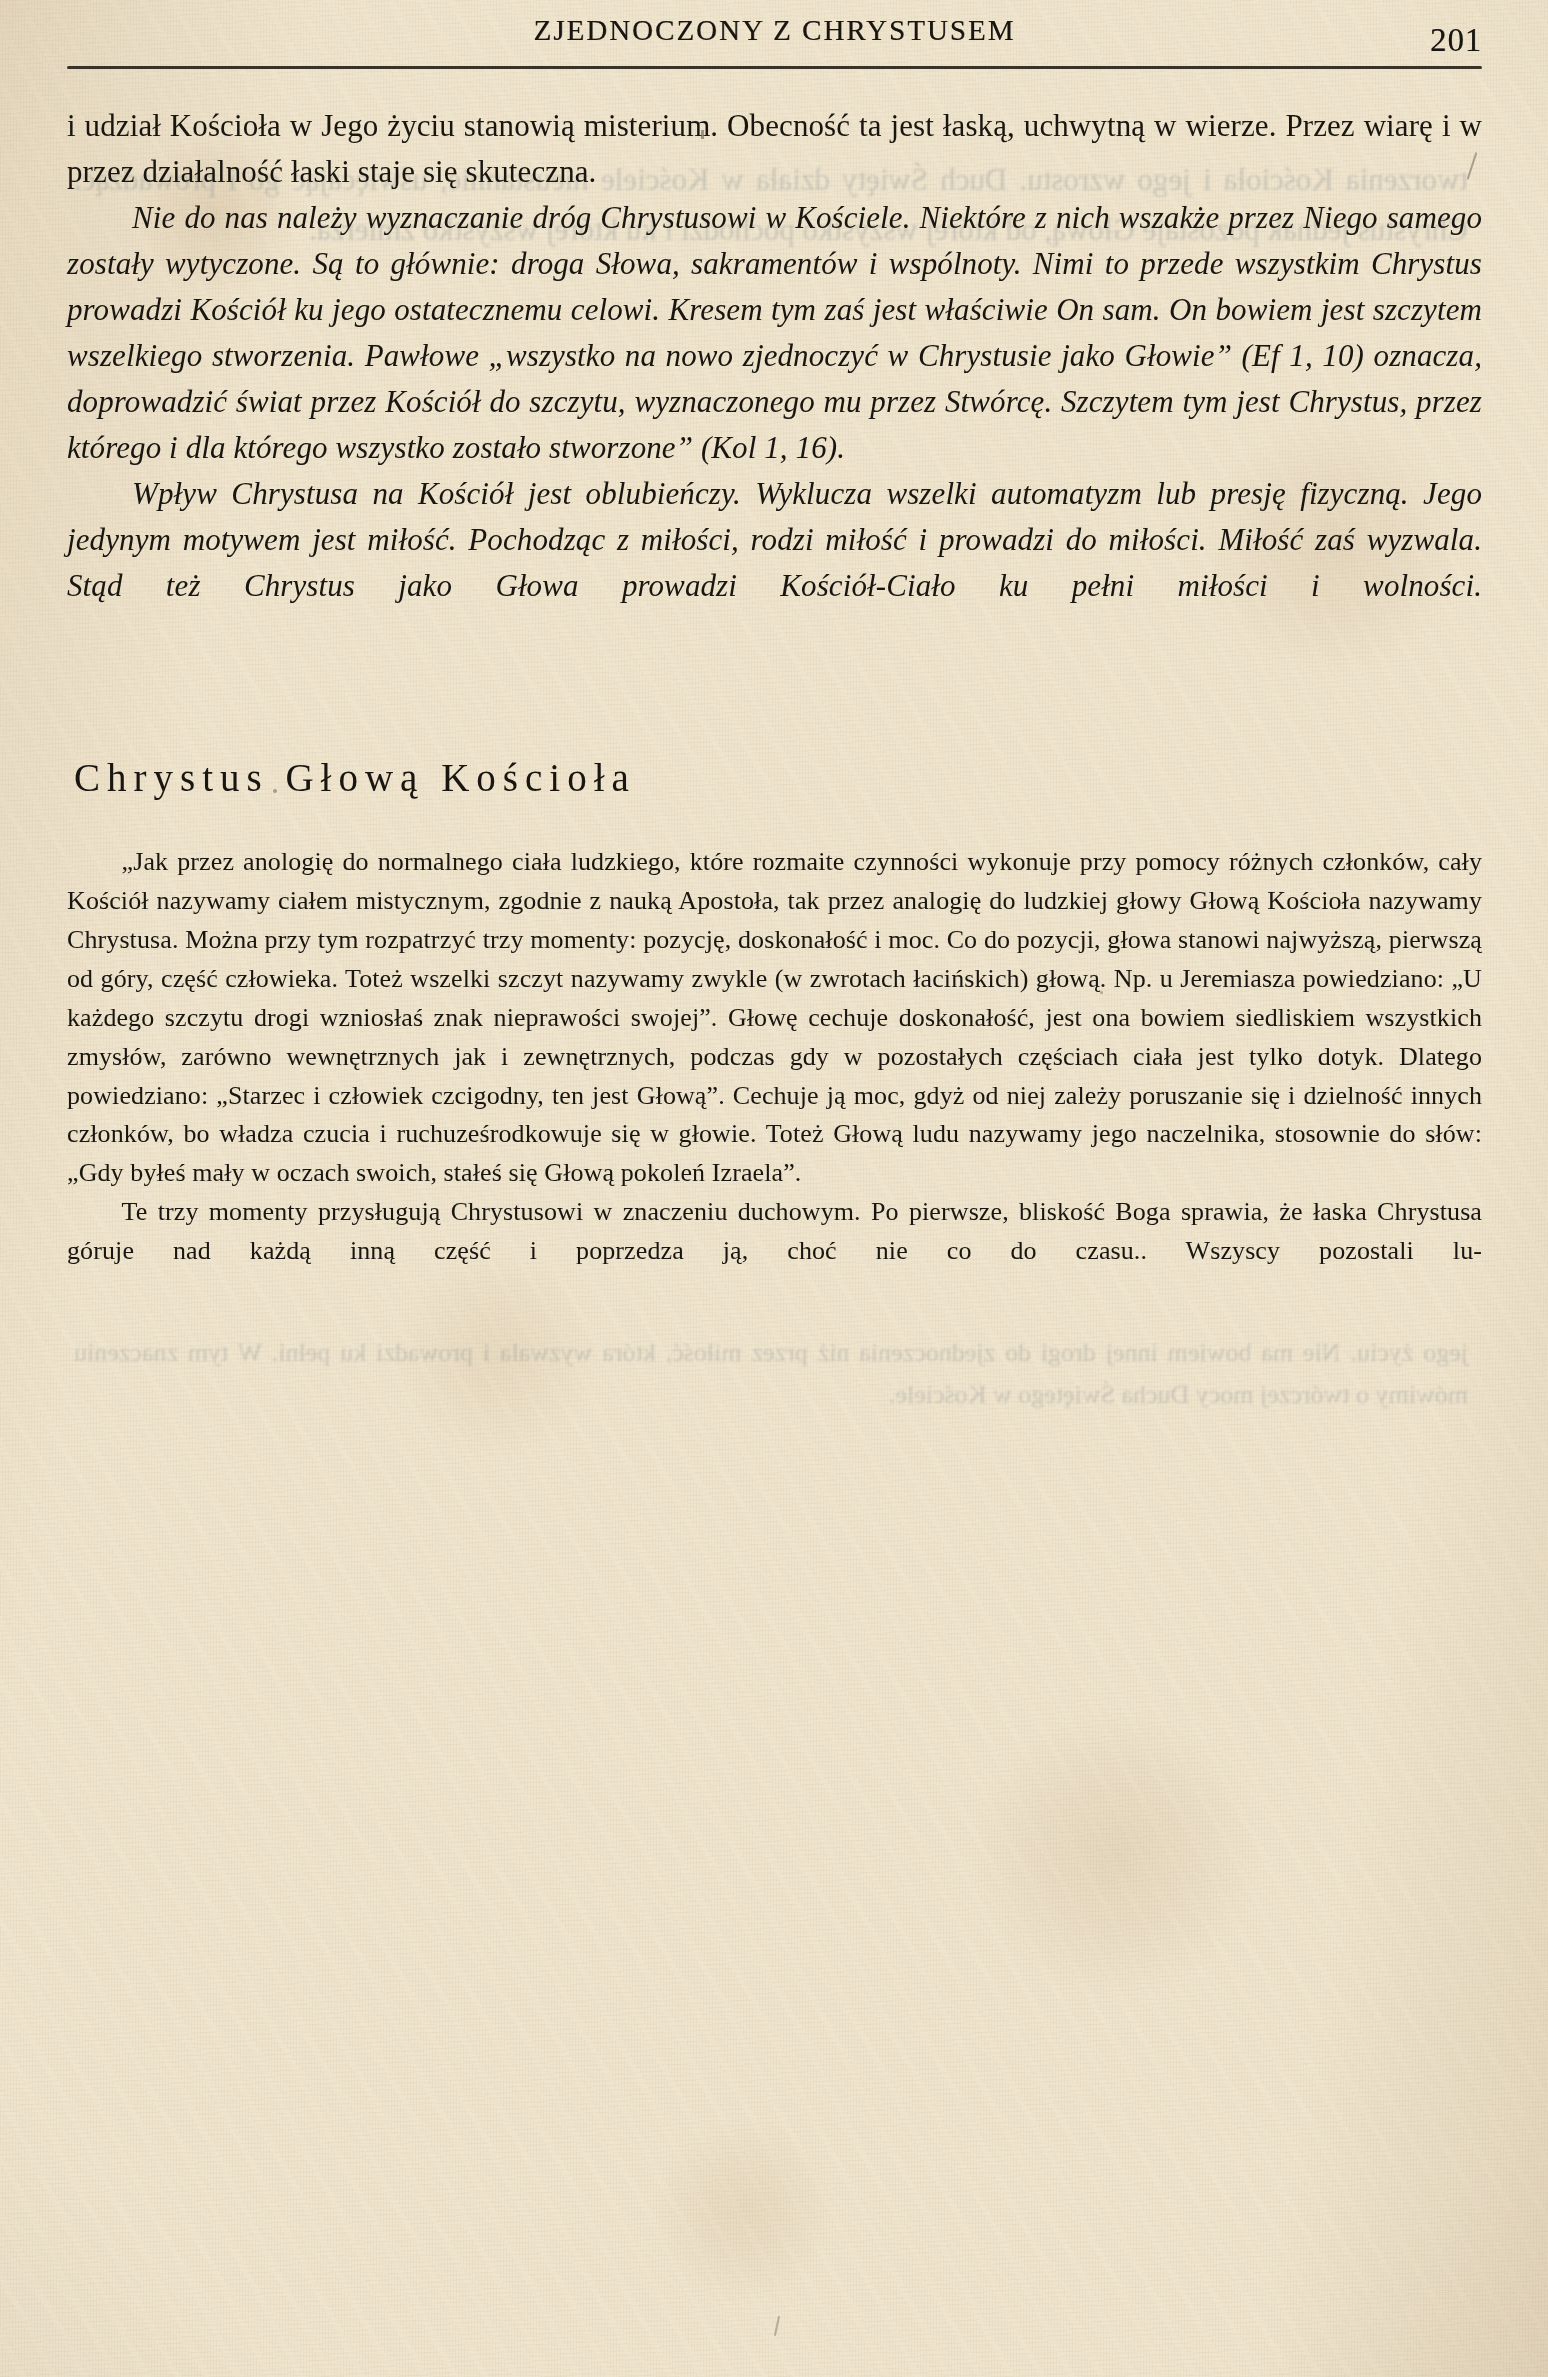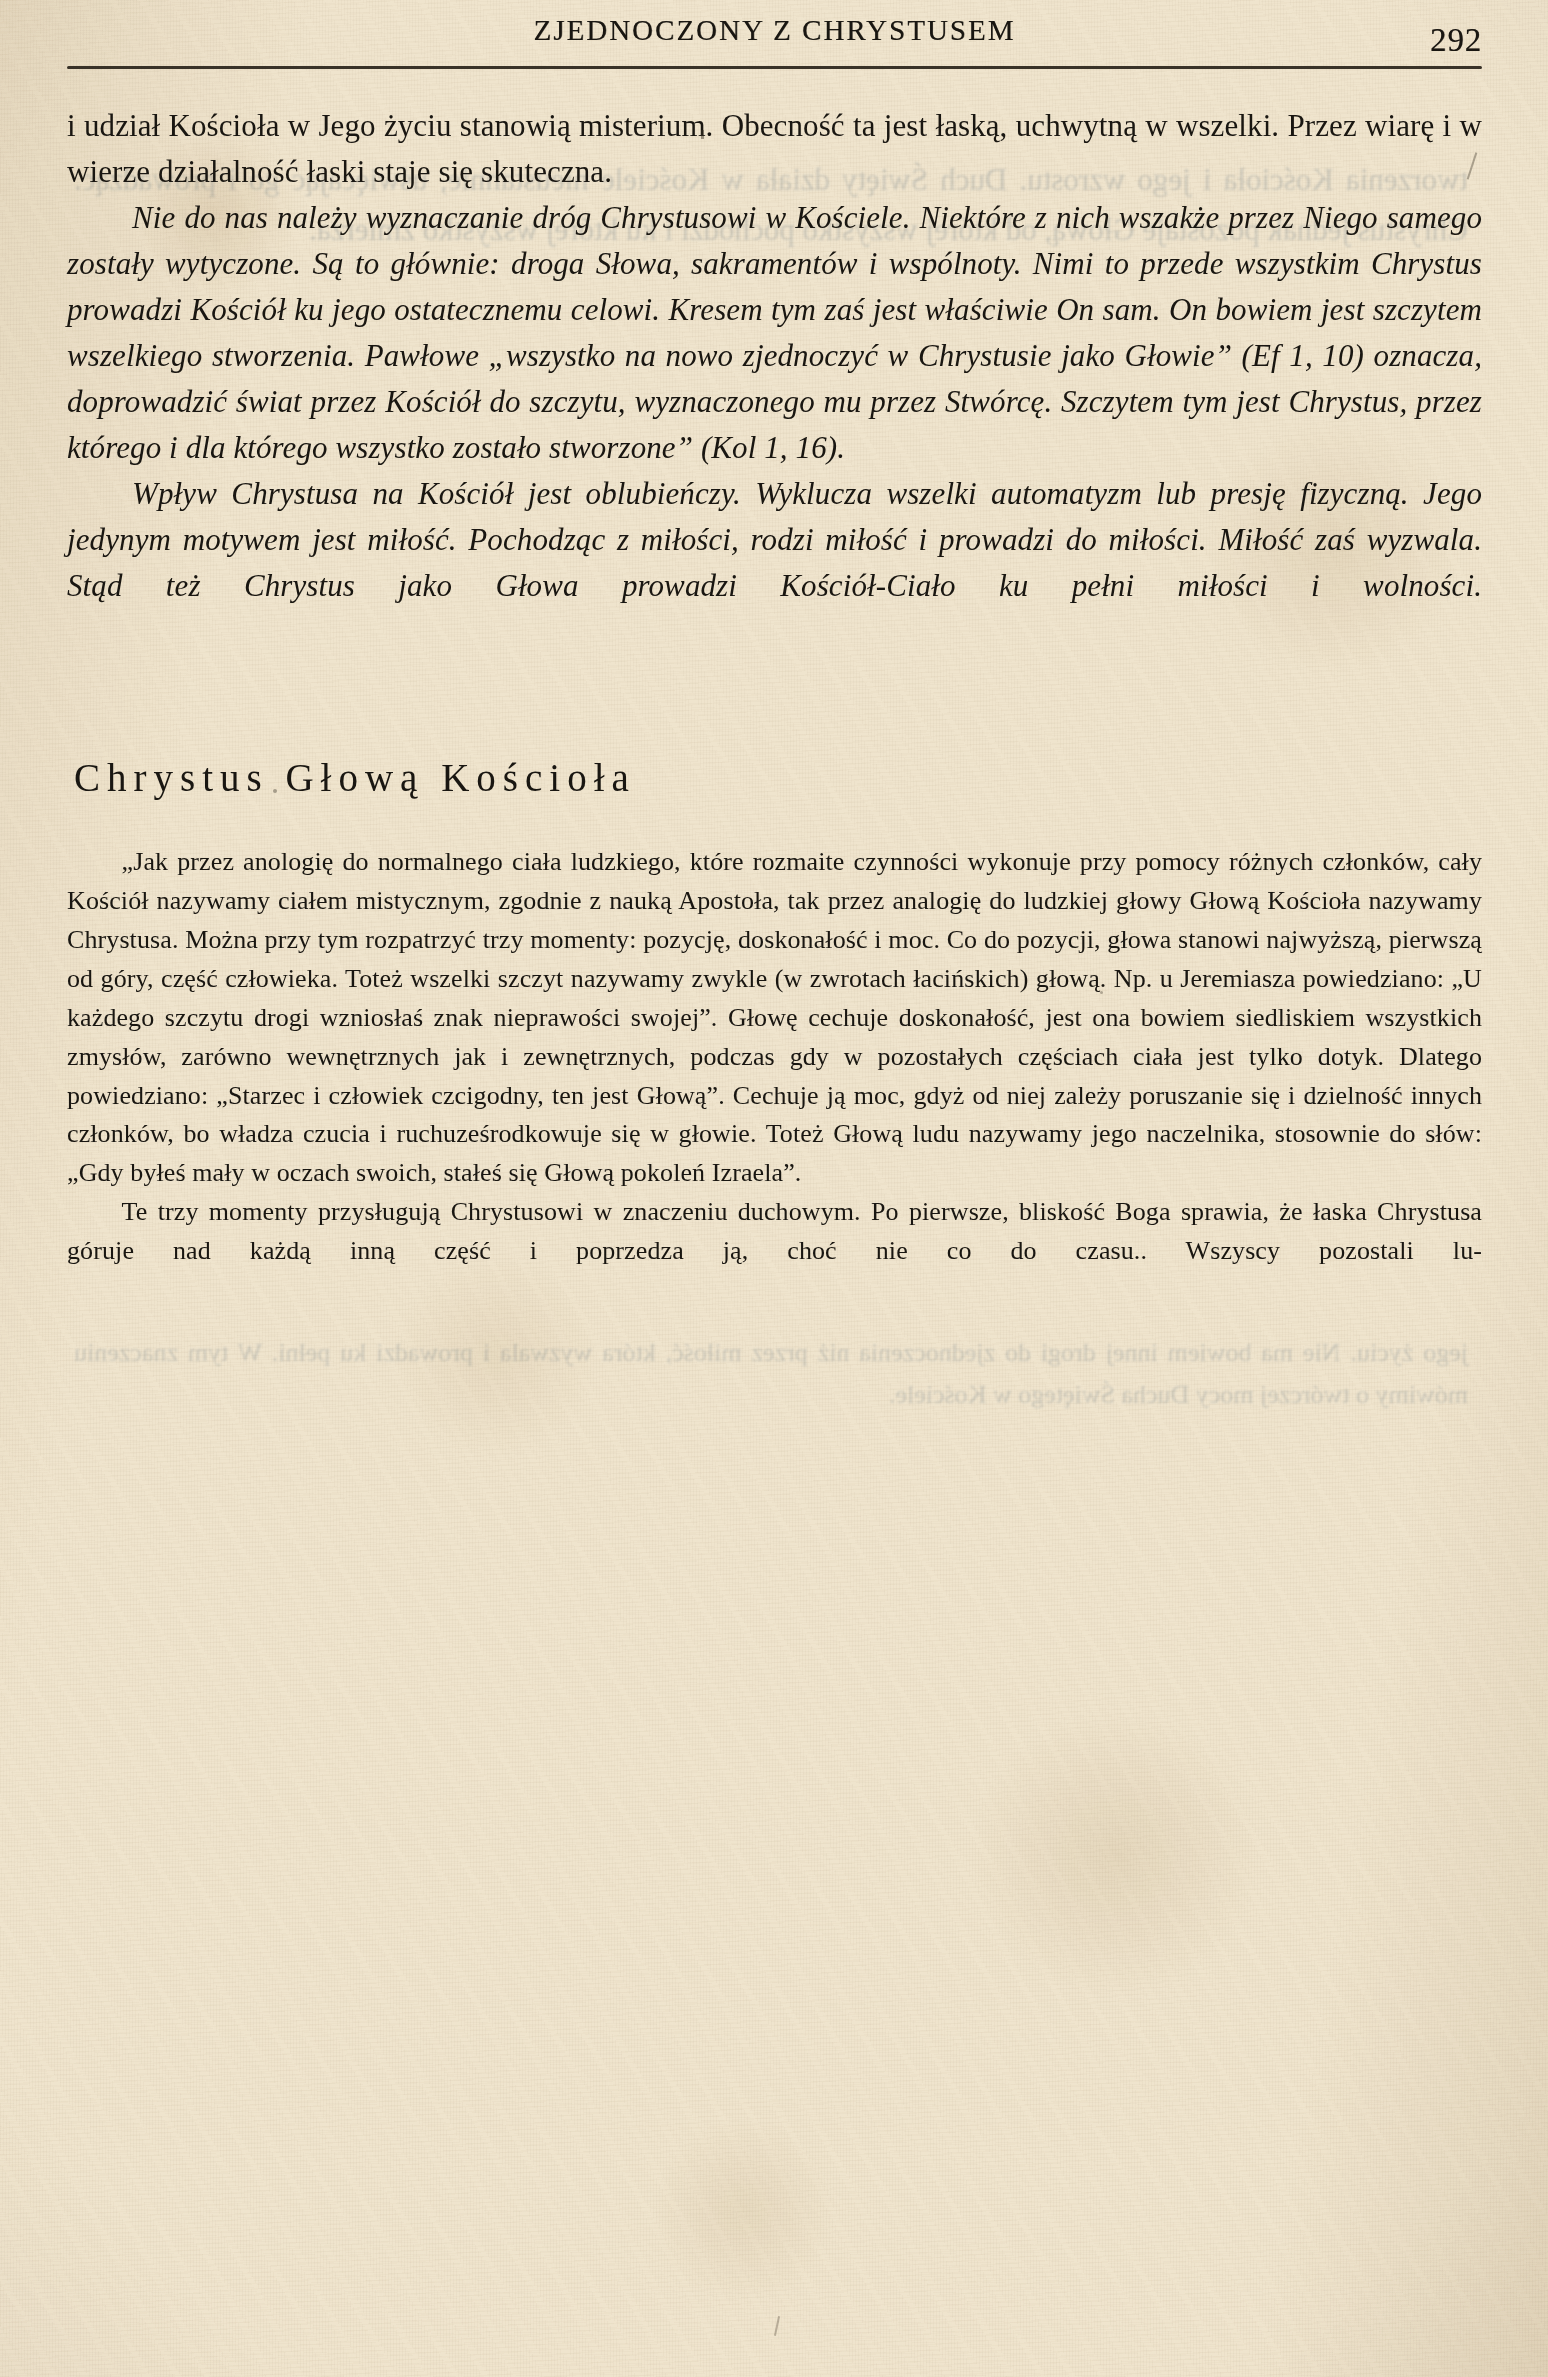--- a/index.html
+++ b/index.html
@@ -190,26 +190,26 @@
 
   <div class="bleed" style="left:74px; top:155px; width:1394px; font-size:31px;">tworzenia Kościoła i jego wzrostu. Duch Święty działa w Kościele nieustannie, uświęcając go i prowadząc. Chrystus jednak pozostaje Głową, od której wszystko pochodzi i ku której wszystko zmierza.</div>
   <div class="bleed" style="left:74px; top:1332px; width:1394px; font-size:26px;">jego życiu. Nie ma bowiem innej drogi do zjednoczenia niż przez miłość, która wyzwala i prowadzi ku pełni. W tym znaczeniu mówimy o twórczej mocy Ducha Świętego w Kościele.</div>
 
   <div class="blotches"></div>
 
   <div class="content">
 
     <div class="runhead">
       <span class="runhead-title">ZJEDNOCZONY Z CHRYSTUSEM</span>
-      <span class="runhead-folio">292</span>
+      <span class="runhead-folio">201</span>
     </div>
     <hr class="rule">
 
     <div class="body-top">
-      <p>i udział Kościoła w Jego życiu stanowią misterium. Obecność ta jest łaską, uchwytną w wszelki. Przez wiarę i w wierze działalność łaski staje się skuteczna.</p>
+      <p>i udział Kościoła w Jego życiu stanowią misterium. Obecność ta jest łaską, uchwytną w wierze. Przez wiarę i w przez działalność łaski staje się skuteczna.</p>
       <p class="indent">Nie do nas należy wyznaczanie dróg Chrystusowi w Kościele. Niektóre z nich wszakże przez Niego samego zostały wytyczone. Są to głównie: droga Słowa, sakramentów i wspólnoty. Nimi to przede wszystkim Chrystus prowadzi Kościół ku jego ostatecznemu celowi. Kresem tym zaś jest właściwie On sam. On bowiem jest szczytem wszelkiego stworzenia. Pawłowe „wszystko na nowo zjednoczyć w Chrystusie jako Głowie” (Ef 1, 10) oznacza, doprowadzić świat przez Kościół do szczytu, wyznaczonego mu przez Stwórcę. Szczytem tym jest Chrystus, przez którego i dla którego wszystko zostało stworzone” (Kol 1, 16).</p>
       <p class="indent">Wpływ Chrystusa na Kościół jest oblubieńczy. Wyklucza wszelki automatyzm lub presję fizyczną. Jego jedynym motywem jest miłość. Pochodząc z miłości, rodzi miłość i prowadzi do miłości. Miłość zaś wyzwala. Stąd też Chrystus jako Głowa prowadzi Kościół-Ciało ku pełni miłości i wolności.</p>
     </div>
 
     <h2 class="section-heading">Chrystus Głową Kościoła</h2>
 
     <div class="body-quote">
       <p class="indent">„Jak przez anologię do normalnego ciała ludzkiego, które rozmaite czynności wykonuje przy pomocy różnych członków, cały Kościół nazywamy ciałem mistycznym, zgodnie z nauką Apostoła, tak przez analogię do ludzkiej głowy Głową Kościoła nazywamy Chrystusa. Można przy tym rozpatrzyć trzy momenty: pozycję, doskonałość i moc. Co do pozycji, głowa stanowi najwyższą, pierwszą od góry, część człowieka. Toteż wszelki szczyt nazywamy zwykle (w zwrotach łacińskich) głową. Np. u Jeremiasza powiedziano: „U każdego szczytu drogi wzniosłaś znak nieprawości swojej”. Głowę cechuje doskonałość, jest ona bowiem siedliskiem wszystkich zmysłów, zarówno wewnętrznych jak i zewnętrznych, podczas gdy w pozostałych częściach ciała jest tylko dotyk. Dlatego powiedziano: „Starzec i człowiek czcigodny, ten jest Głową”. Cechuje ją moc, gdyż od niej zależy poruszanie się i dzielność innych członków, bo władza czucia i ruchuześrodkowuje się w głowie. Toteż Głową ludu nazywamy jego naczelnika, stosownie do słów: „Gdy byłeś mały w oczach swoich, stałeś się Głową pokoleń Izraela”.</p>
       <p class="indent">Te trzy momenty przysługują Chrystusowi w znaczeniu duchowym. Po pierwsze, bliskość Boga sprawia, że łaska Chrystusa góruje nad każdą inną część i poprzedza ją, choć nie co do czasu.. Wszyscy pozostali lu-</p>
     </div>

